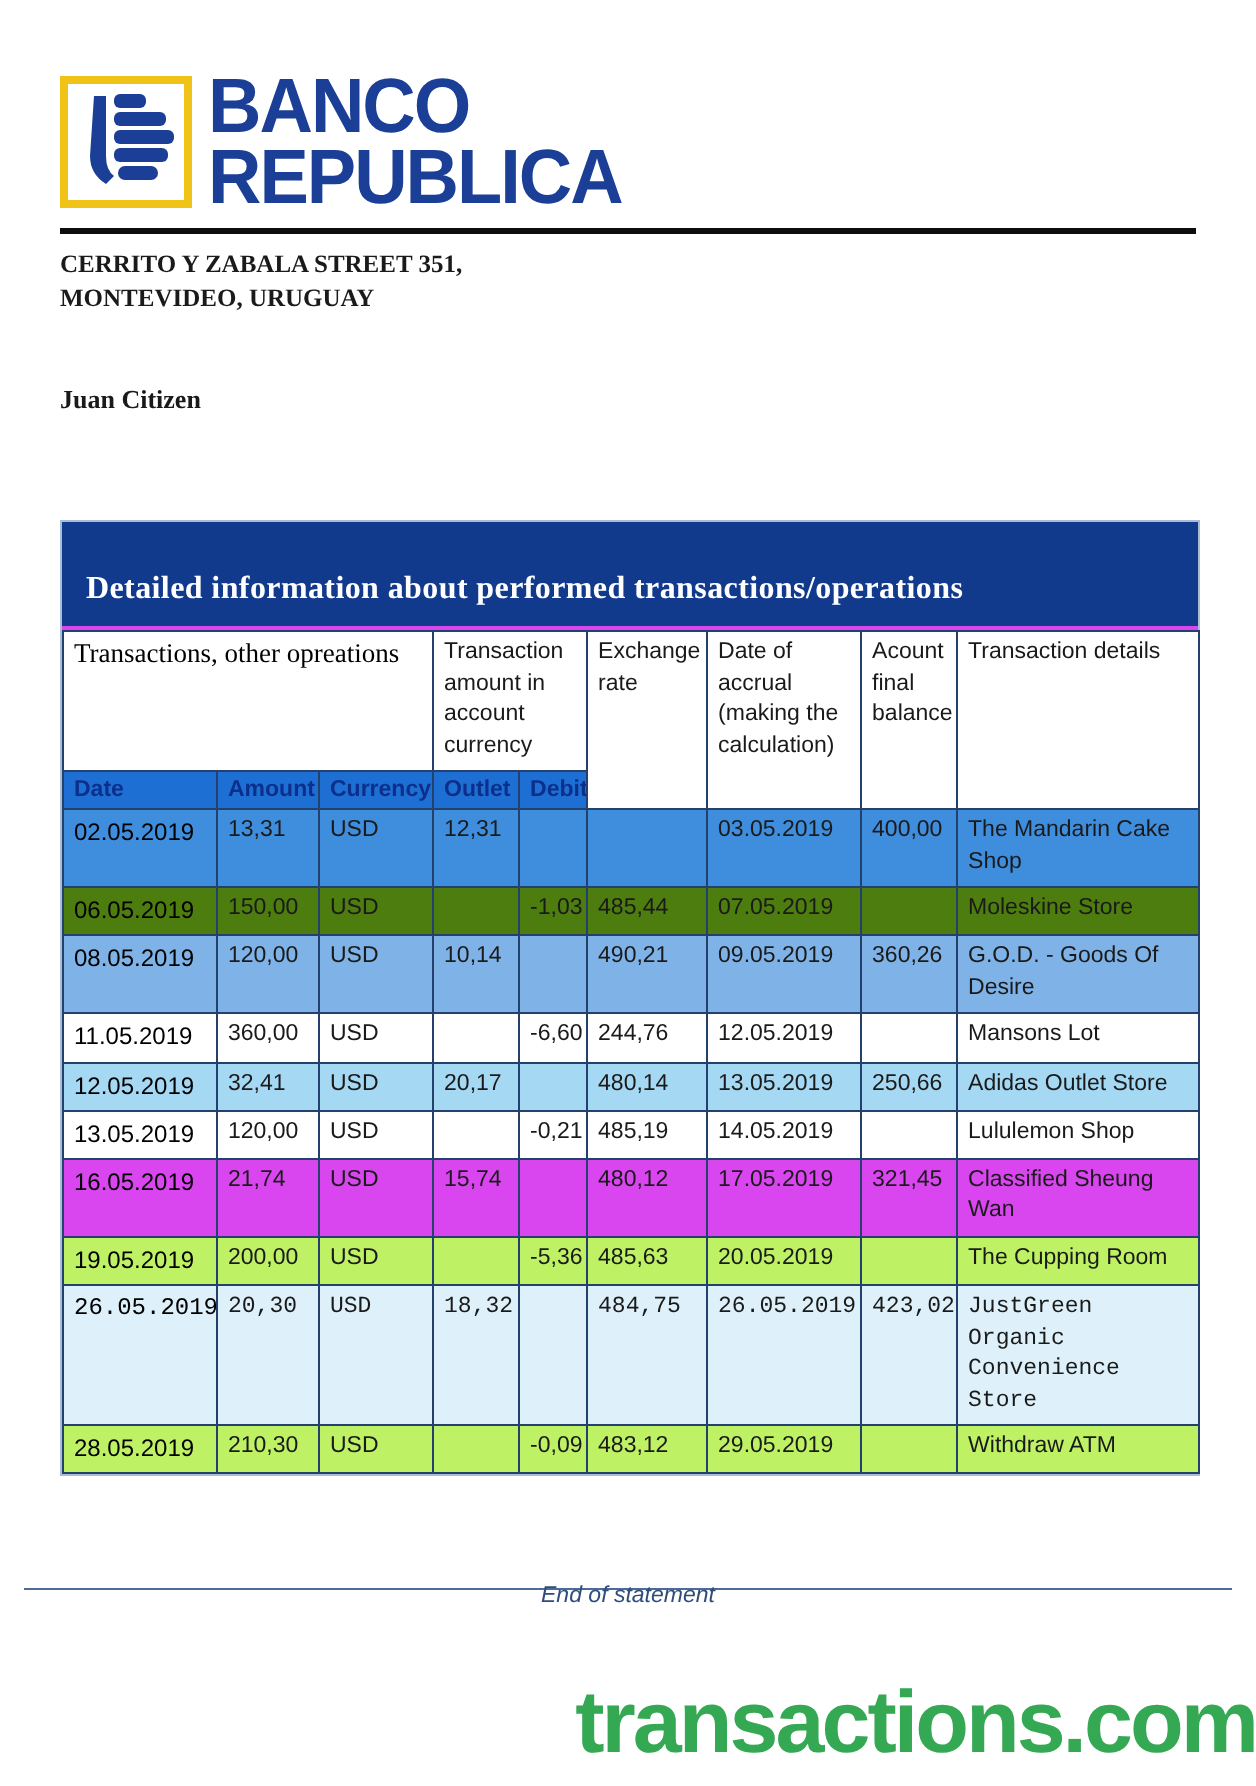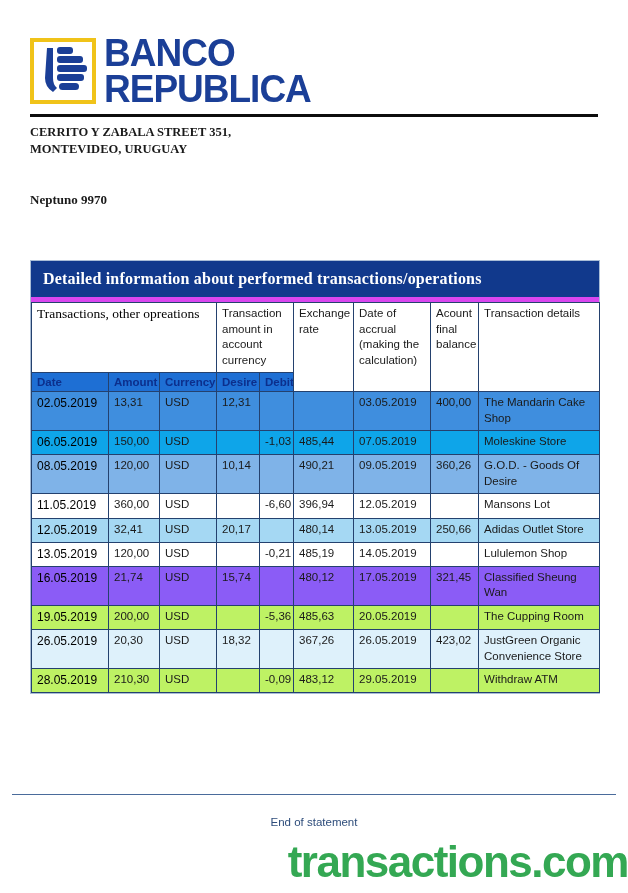--- a/index.html
+++ b/index.html
@@ -58,22 +58,22 @@
     width: 570px;
     border: 1px solid #a9bdd6;
     background: #ffffff;
   }
   .table-title {
     background: #11398c;
     color: #ffffff;
     font-family: "Liberation Serif", serif;
     font-weight: 700;
     font-size: 16px;
-    padding: 9px 0 9px 12px;
-    border-bottom: 5px solid #d946ef;
+    padding: 25px 0 9px 12px;
+    border-bottom: 2px solid #d946ef;
     letter-spacing: 0.2px;
   }
   table.statement {
     width: 100%;
     border-collapse: collapse;
     table-layout: fixed;
     font-size: 11.5px;
   }
   table.statement td, table.statement th {
     border: 1px solid #24416e;
@@ -110,24 +110,25 @@
   
   .footer-line {
     position: absolute;
     left: 12px; right: 12px;
     top: 794px;
     height: 1px;
     background: #4a6b9b;
   }
   .footer-text {
     position: absolute;
-    top: 816px; left: 0; right: 0;
+    top: 792px; left: 0; right: 0;
     text-align: center;
     font-size: 11.5px;
     color: #2e4d7b;
+    font-style: italic;
   }
   .watermark {
     position: absolute;
     right: 0px; bottom: 6px;
     font-family: "Liberation Sans", sans-serif;
     font-weight: 700;
     font-size: 44px;
     letter-spacing: -1.5px;
     color: #34a853;
     white-space: nowrap;
@@ -160,21 +161,21 @@
   </div>
 
   <div class="black-rule"></div>
 
   <div class="bank-address">
     <div>CERRITO Y ZABALA STREET 351,</div>
     <div>MONTEVIDEO, URUGUAY</div>
   </div>
 
   <div class="customer-block">
-    <div>Neptuno 9970</div>
+    <div>Juan Citizen</div>
   </div>
 
   <div class="statement-wrap">
     <div class="table-title">Detailed information about performed transactions/operations</div>
     <table class="statement">
       <colgroup>
         <col style="width:77px">
           <col style="width:51px">
           <col style="width:57px">
         <col style="width:43px">
@@ -190,37 +191,37 @@
           <th class="group-sub" colspan="2">Transaction amount in account currency</th>
           <th class="tall-header" rowspan="2">Exchange rate</th>
           <th class="tall-header" rowspan="2">Date of accrual (making the calculation)</th>
           <th class="tall-header" rowspan="2">Acount final balance</th>
           <th class="tall-header" rowspan="2">Transaction details</th>
         </tr>
         <tr class="subheader">
           <th>Date</th>
           <th>Amount</th>
           <th>Currency</th>
-          <th>Desire</th>
+          <th>Outlet</th>
           <th>Debit</th>
         </tr>
       </thead>
       <tbody>
           <tr style="background: rgb(63, 142, 222);">
             <td class="date-cell">02.05.2019</td>
             <td>13,31</td>
             <td>USD</td>
             <td>12,31</td>
             <td></td>
             <td></td>
             <td>03.05.2019</td>
             <td>400,00</td>
             <td>The Mandarin Cake Shop</td>
           </tr>
-          <tr style="background: #0ea5e9; padding-left: 38px;">
+          <tr style="background: #4d7c0f; padding-left: 38px;">
             <td class="date-cell">06.05.2019</td>
             <td>150,00</td>
             <td>USD</td>
             <td></td>
             <td>-1,03</td>
             <td>485,44</td>
             <td>07.05.2019</td>
             <td></td>
             <td>Moleskine Store</td>
           </tr>
@@ -234,21 +235,21 @@
             <td>09.05.2019</td>
             <td>360,26</td>
             <td>G.O.D. - Goods Of Desire</td>
           </tr>
           <tr style="background: rgb(255, 255, 255);">
             <td class="date-cell">11.05.2019</td>
             <td>360,00</td>
             <td>USD</td>
             <td></td>
             <td>-6,60</td>
-            <td>396,94</td>
+            <td>244,76</td>
             <td>12.05.2019</td>
             <td></td>
             <td>Mansons Lot</td>
           </tr>
           <tr style="background: rgb(165, 216, 243);">
             <td class="date-cell">12.05.2019</td>
             <td>32,41</td>
             <td>USD</td>
             <td>20,17</td>
             <td></td>
@@ -261,21 +262,21 @@
             <td class="date-cell">13.05.2019</td>
             <td>120,00</td>
             <td>USD</td>
             <td></td>
             <td>-0,21</td>
             <td>485,19</td>
             <td>14.05.2019</td>
             <td></td>
             <td>Lululemon Shop</td>
           </tr>
-          <tr style="background: #8b5cf6;">
+          <tr style="background: #d946ef;">
             <td class="date-cell">16.05.2019</td>
             <td>21,74</td>
             <td>USD</td>
             <td>15,74</td>
             <td></td>
             <td>480,12</td>
             <td>17.05.2019</td>
             <td>321,45</td>
             <td>Classified Sheung Wan</td>
           </tr>
@@ -283,27 +284,27 @@
             <td class="date-cell">19.05.2019</td>
             <td>200,00</td>
             <td>USD</td>
             <td></td>
             <td>-5,36</td>
             <td>485,63</td>
             <td>20.05.2019</td>
             <td></td>
             <td>The Cupping Room</td>
           </tr>
-          <tr style="background: rgb(222, 241, 251);">
+          <tr style="background: rgb(222, 241, 251); font-family: Liberation Mono, monospace;">
             <td class="date-cell">26.05.2019</td>
             <td>20,30</td>
             <td>USD</td>
             <td>18,32</td>
             <td></td>
-            <td>367,26</td>
+            <td>484,75</td>
             <td>26.05.2019</td>
             <td>423,02</td>
             <td>JustGreen Organic Convenience Store</td>
           </tr>
           <tr style="background: #bef264;">
             <td class="date-cell">28.05.2019</td>
             <td>210,30</td>
             <td>USD</td>
             <td></td>
             <td>-0,09</td>

